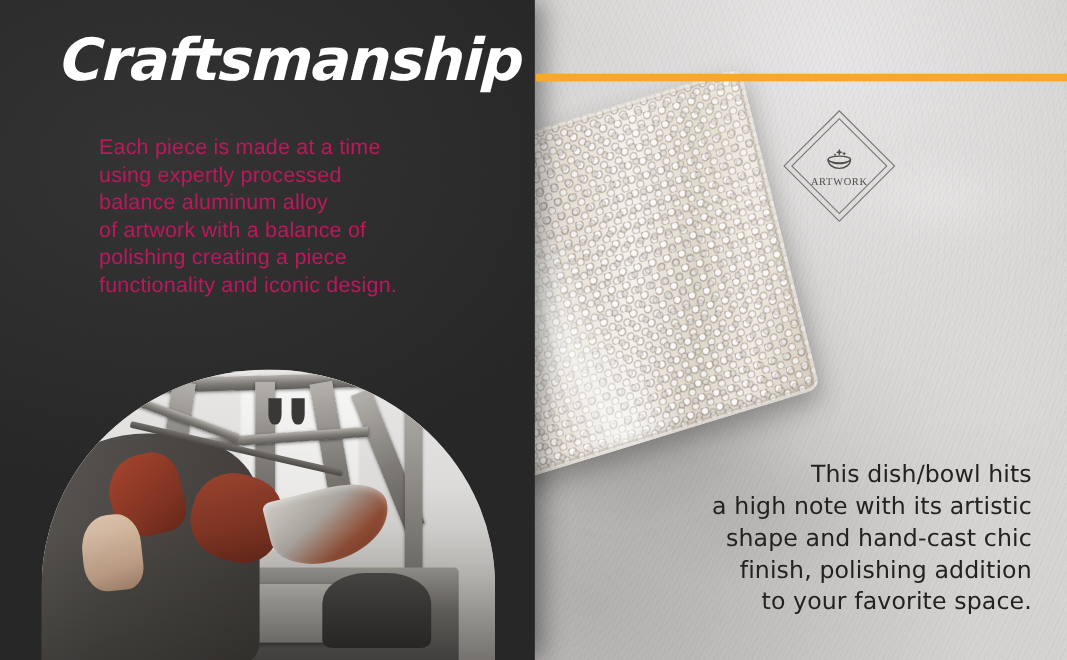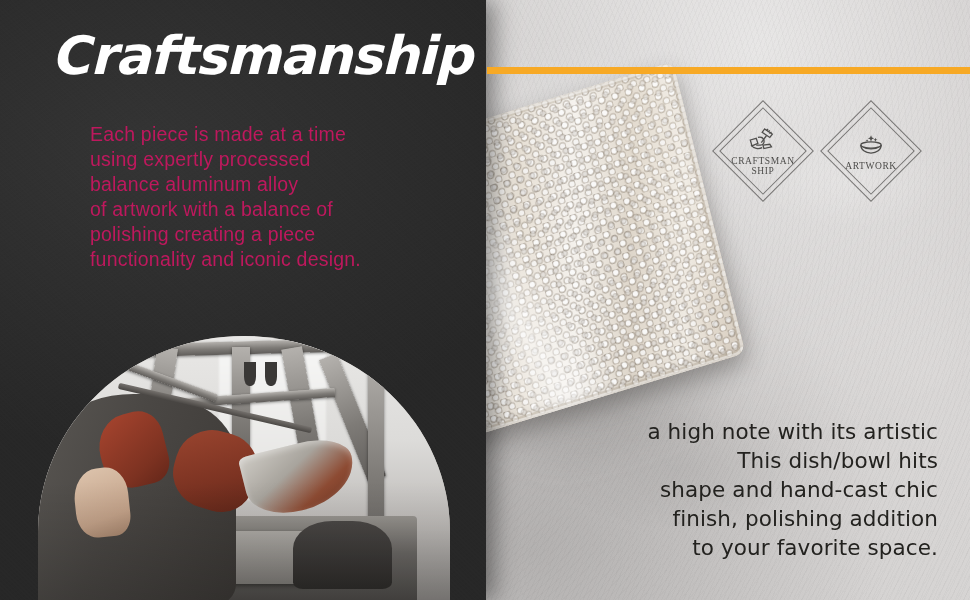--- a/index.html
+++ b/index.html
@@ -380,39 +380,20 @@
       <div class="glove"></div>
       <div class="ladle"></div>
       <div class="photo-shade"></div>
     </div>
   </div>
 
   <div class="orange-rule"></div>
 
   <div class="badges">
 
-    <div class="badge">
-      <span class="dm outer"></span>
-      <span class="dm inner"></span>
-      <div class="badge-inner">
-        <svg class="badge-ico" viewBox="0 0 40 32">
-          <path d="M22 3 L31 9 L28 13 L19 7 Z"></path>
-          <path d="M23.5 5 L26 3.2 M25.5 6.7 L28 4.9 M27.5 8.4 L30 6.6"></path>
-          <path d="M24 11 L18 19"></path>
-          <path d="M14 13 c3 -1 6 0 7 3 c1 3 -1 6 -4 6 l-5 0"></path>
-          <path d="M5 16 l7 -2 l2 6 l-7 3 z"></path>
-          <path d="M6 22 c3 4 9 5 13 3"></path>
-          <path d="M20 22 l8 -1 l2 3 l-9 2 z"></path>
-        </svg>
-        <div>
-          <div class="badge-label">Craftsman</div>
-          <div class="badge-label">Ship</div>
-        </div>
-      </div>
-    </div>
 
     <div class="badge">
       <span class="dm outer"></span>
       <span class="dm inner"></span>
       <div class="badge-inner">
         <svg class="badge-ico" viewBox="0 0 40 32">
           <ellipse cx="20" cy="16" rx="12" ry="3.6"></ellipse>
           <path d="M8 16 c0 5.5 5.4 9.5 12 9.5 c6.6 0 12 -4 12 -9.5"></path>
           <path d="M11.5 18.5 c2.5 2.6 14.5 2.6 17 0"></path>
           <path class="fillblk" d="M20 4.5 l1.1 2.6 l2.6 1.1 l-2.6 1.1 l-1.1 2.6 l-1.1 -2.6 l-2.6 -1.1 l2.6 -1.1 z"></path>
@@ -421,20 +402,20 @@
         </svg>
         <div>
           <div class="badge-label">Artwork</div>
         </div>
       </div>
     </div>
 
   </div>
 
   <div class="right-copy">
+    <span class="ln">This dish/bowl hits</span>
     <span class="ln">a high note with its artistic</span>
-    <span class="ln">This dish/bowl hits</span>
     <span class="ln">shape and hand-cast chic</span>
     <span class="ln">finish, polishing addition</span>
     <span class="ln">to your favorite space.</span>
   </div>
 
 </div>
 
 </body></html>

